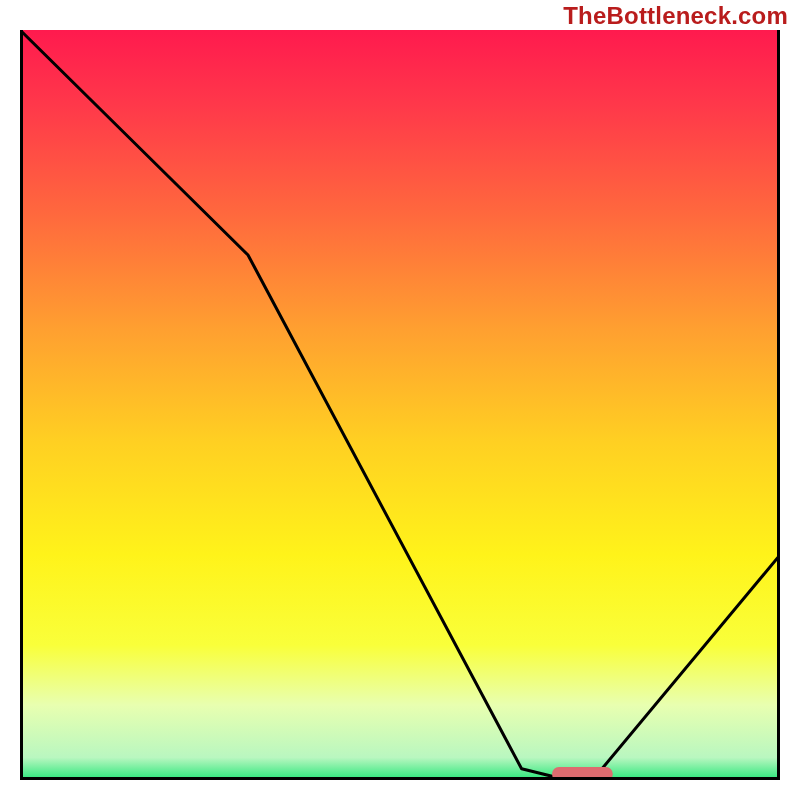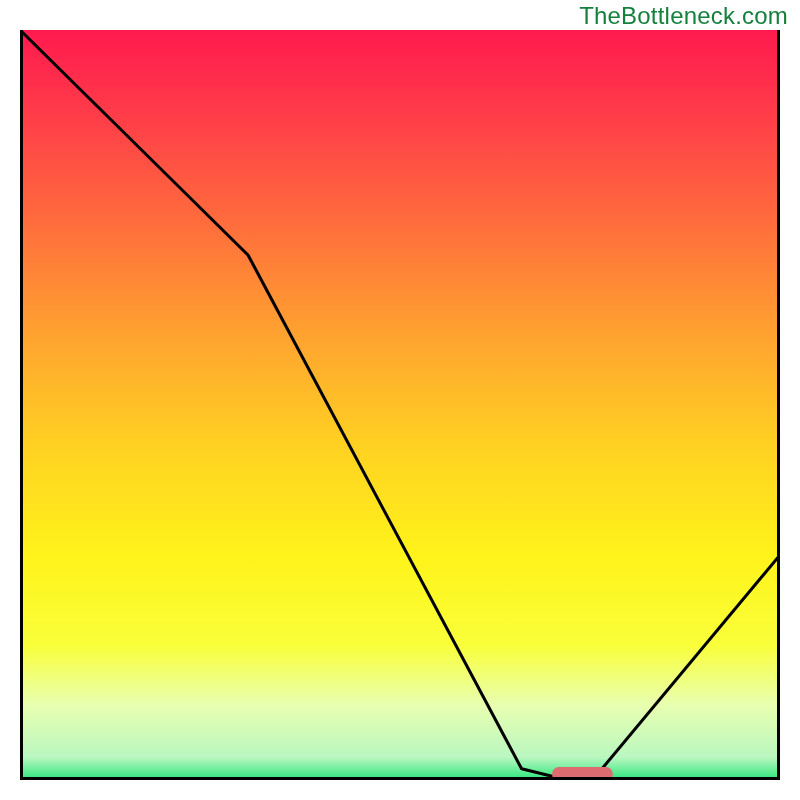--- a/index.html
+++ b/index.html
@@ -8,22 +8,22 @@
     width: 800px;
     height: 800px;
     background: #ffffff;
     font-family: Arial, Helvetica, sans-serif;
   }
   .watermark {
     position: absolute;
     top: 2px;
     right: 12px;
     font-size: 24px;
-    font-weight: normal;
-    color: #15803d;
+    font-weight: bold;
+    color: #b91c1c;
     font-family: Arial, sans-serif;
     letter-spacing: 0.2px;
     z-index: 10;
   }
   .plot-area {
     position: absolute;
     left: 20px;
     top: 30px;
     width: 760px;
     height: 750px;

